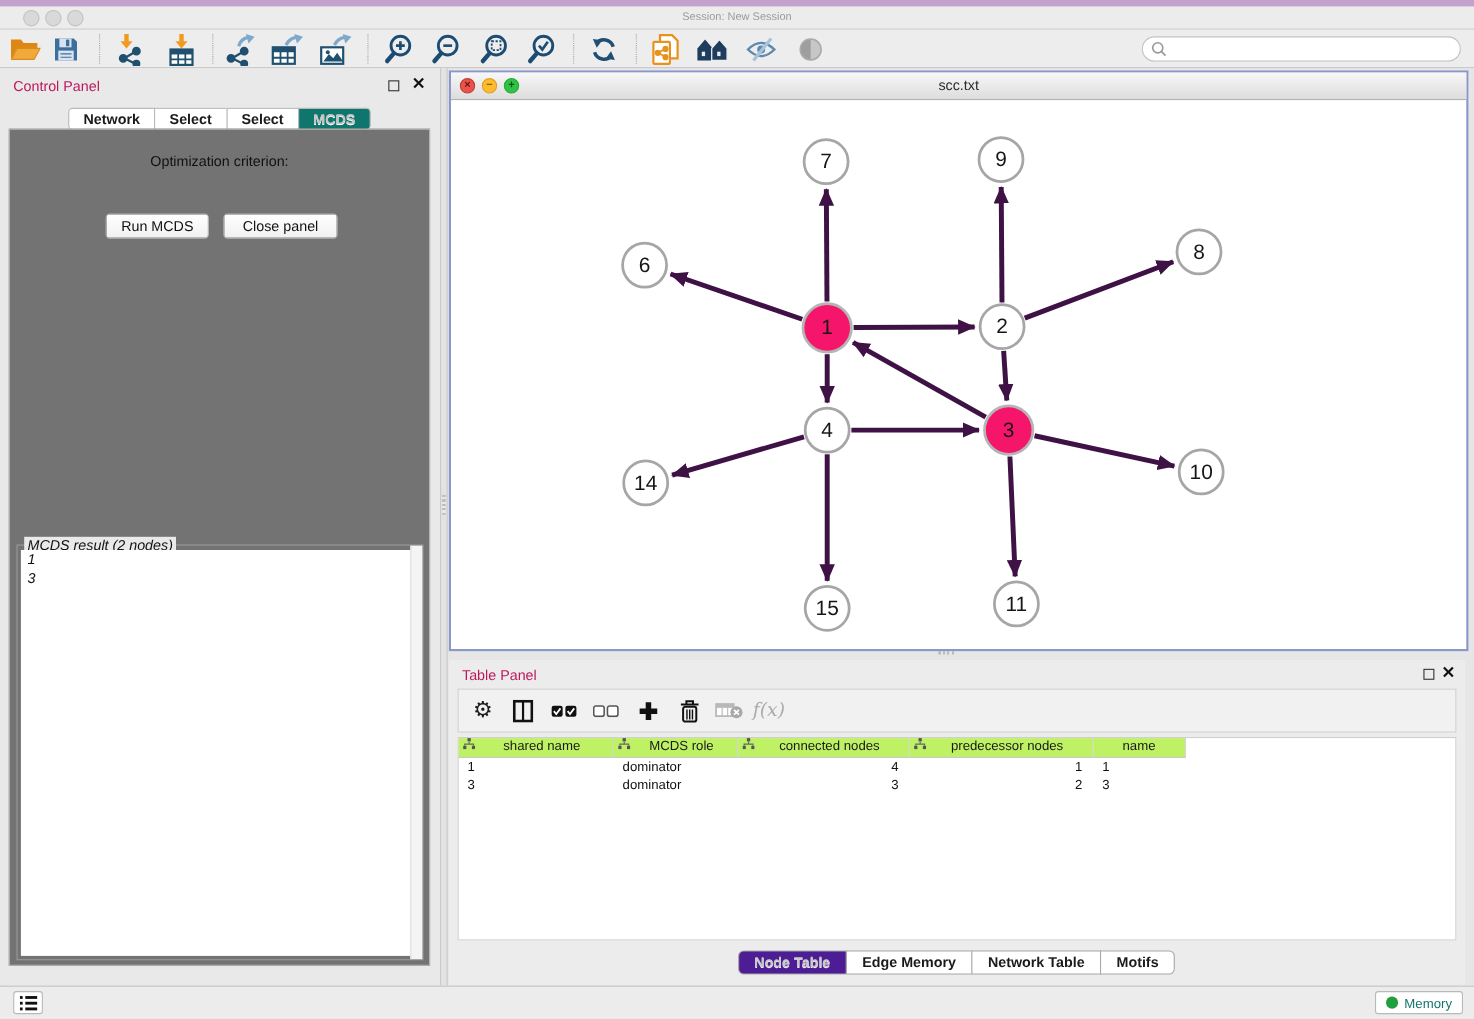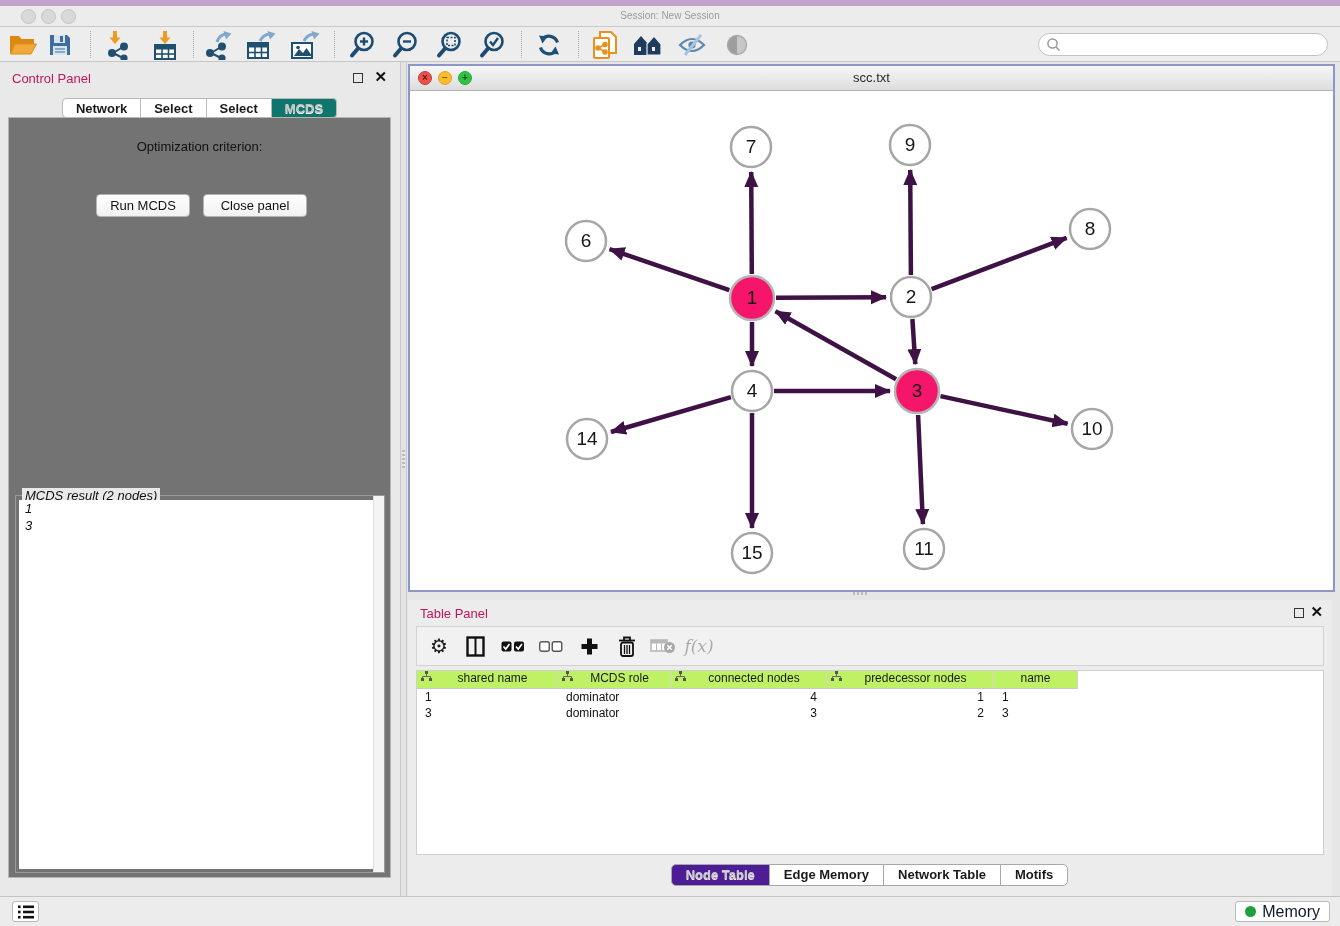--- a/index.html
+++ b/index.html
@@ -70,21 +70,21 @@
   .td.right { text-align:right; padding-right:10px; }
   .tp-tabs { position:absolute; left:0; right:0; top:264px; display:flex; justify-content:center; }
   .tp-tab { height:22px; padding:0 14px; background:#fff; border:1px solid #a8a8a8; margin-left:-1px; font-size:13px; font-weight:700; color:#1a1a1a; line-height:20px; }
   .tp-tab:first-child { border-radius:5px 0 0 5px; }
   .tp-tab:last-child { border-radius:0 5px 5px 0; }
   .tp-tab.active { background:#4c1d95; color:#c9c9c9; text-shadow:0 1px 0 #efefef; }
 
   
   .statusbar { position:absolute; left:0; top:896px; width:1340px; height:30px; background:#ececec; border-top:1px solid #c4c4c4; }
   .status-left-btn { position:absolute; left:12px; top:4px; width:27px; height:21px; background:#fff; border:1px solid #b9b9b9; border-radius:3px; display:flex; align-items:center; justify-content:center; }
-  .memory-btn { position:absolute; right:10px; top:4px; height:21px; background:#fff; border:1px solid #b9b9b9; border-radius:3px; display:flex; align-items:center; gap:6px; padding:0 9px; font-size:16px; color:#0f172a; }
+  .memory-btn { position:absolute; right:10px; top:4px; height:21px; background:#fff; border:1px solid #b9b9b9; border-radius:3px; display:flex; align-items:center; gap:6px; padding:0 9px; font-size:12px; color:#0f766e; }
   .memory-dot { width:11px; height:11px; border-radius:50%; background:#1fa03c; }
 </style>
 </head>
 <body>
 
 <div class="mac-strip"></div>
 <div class="titlebar">
   <span class="tl-dot-inactive" style="left:21px"></span>
   <span class="tl-dot-inactive" style="left:41px"></span>
   <span class="tl-dot-inactive" style="left:61px"></span>

